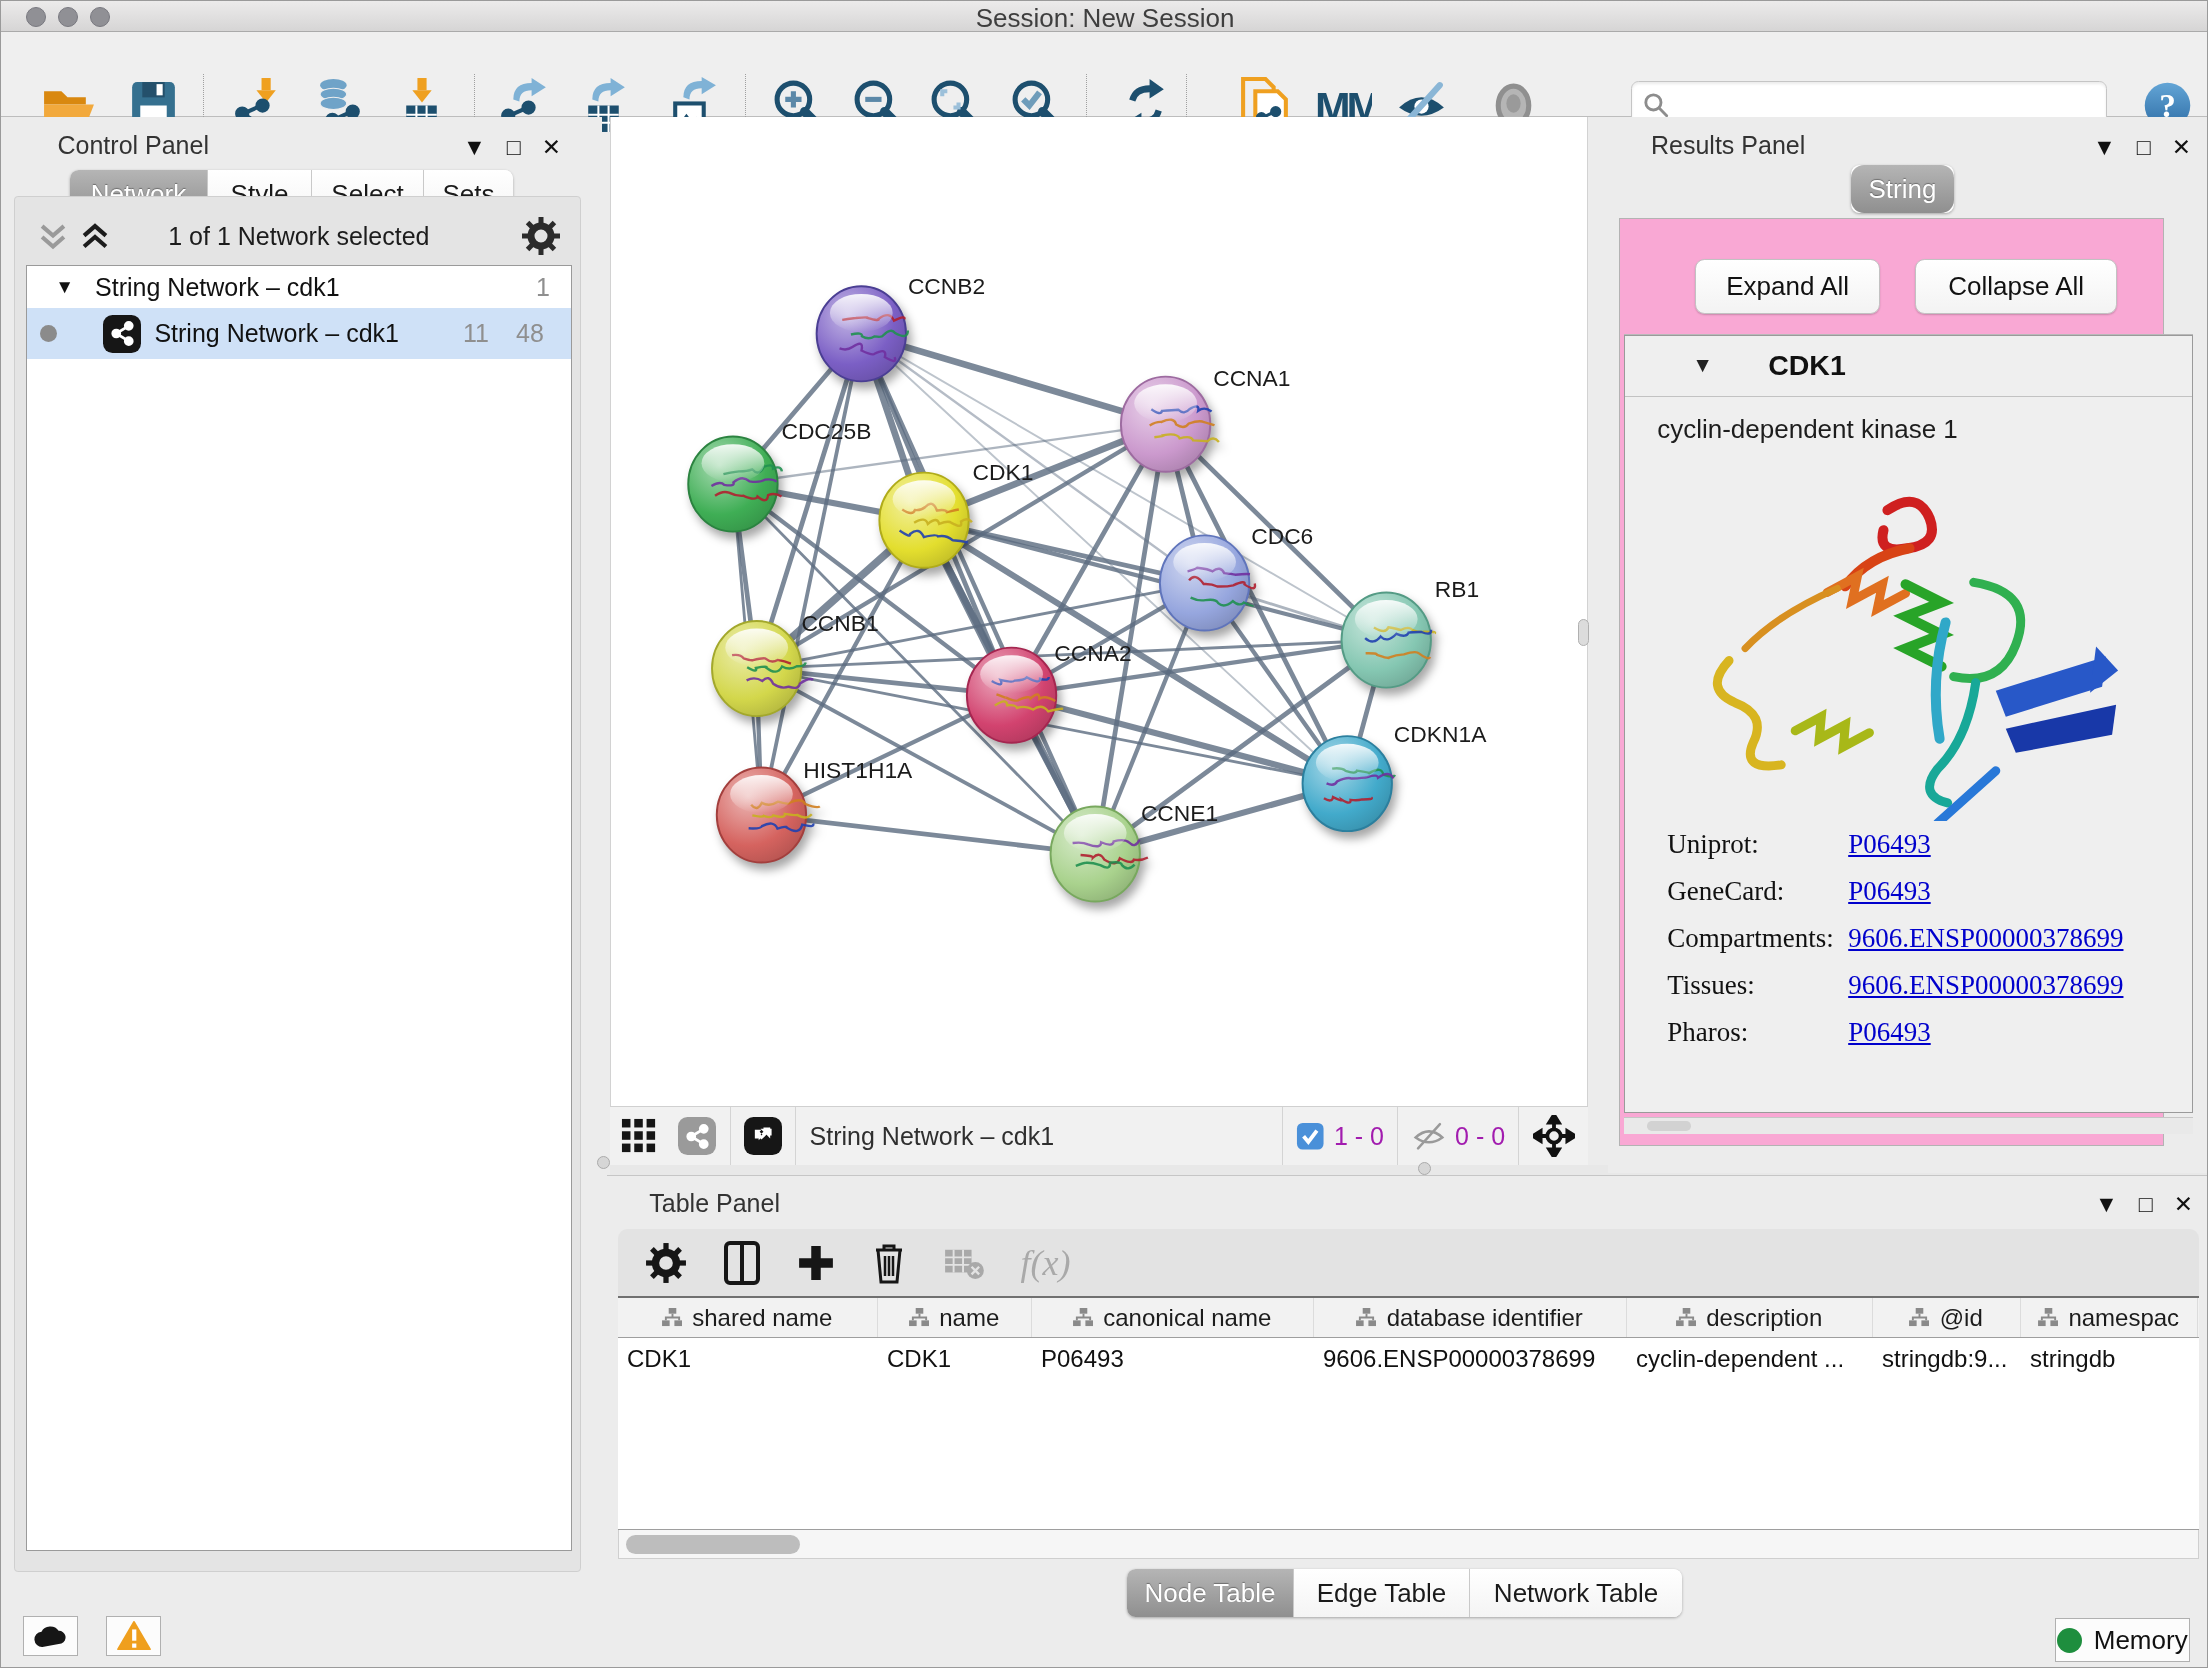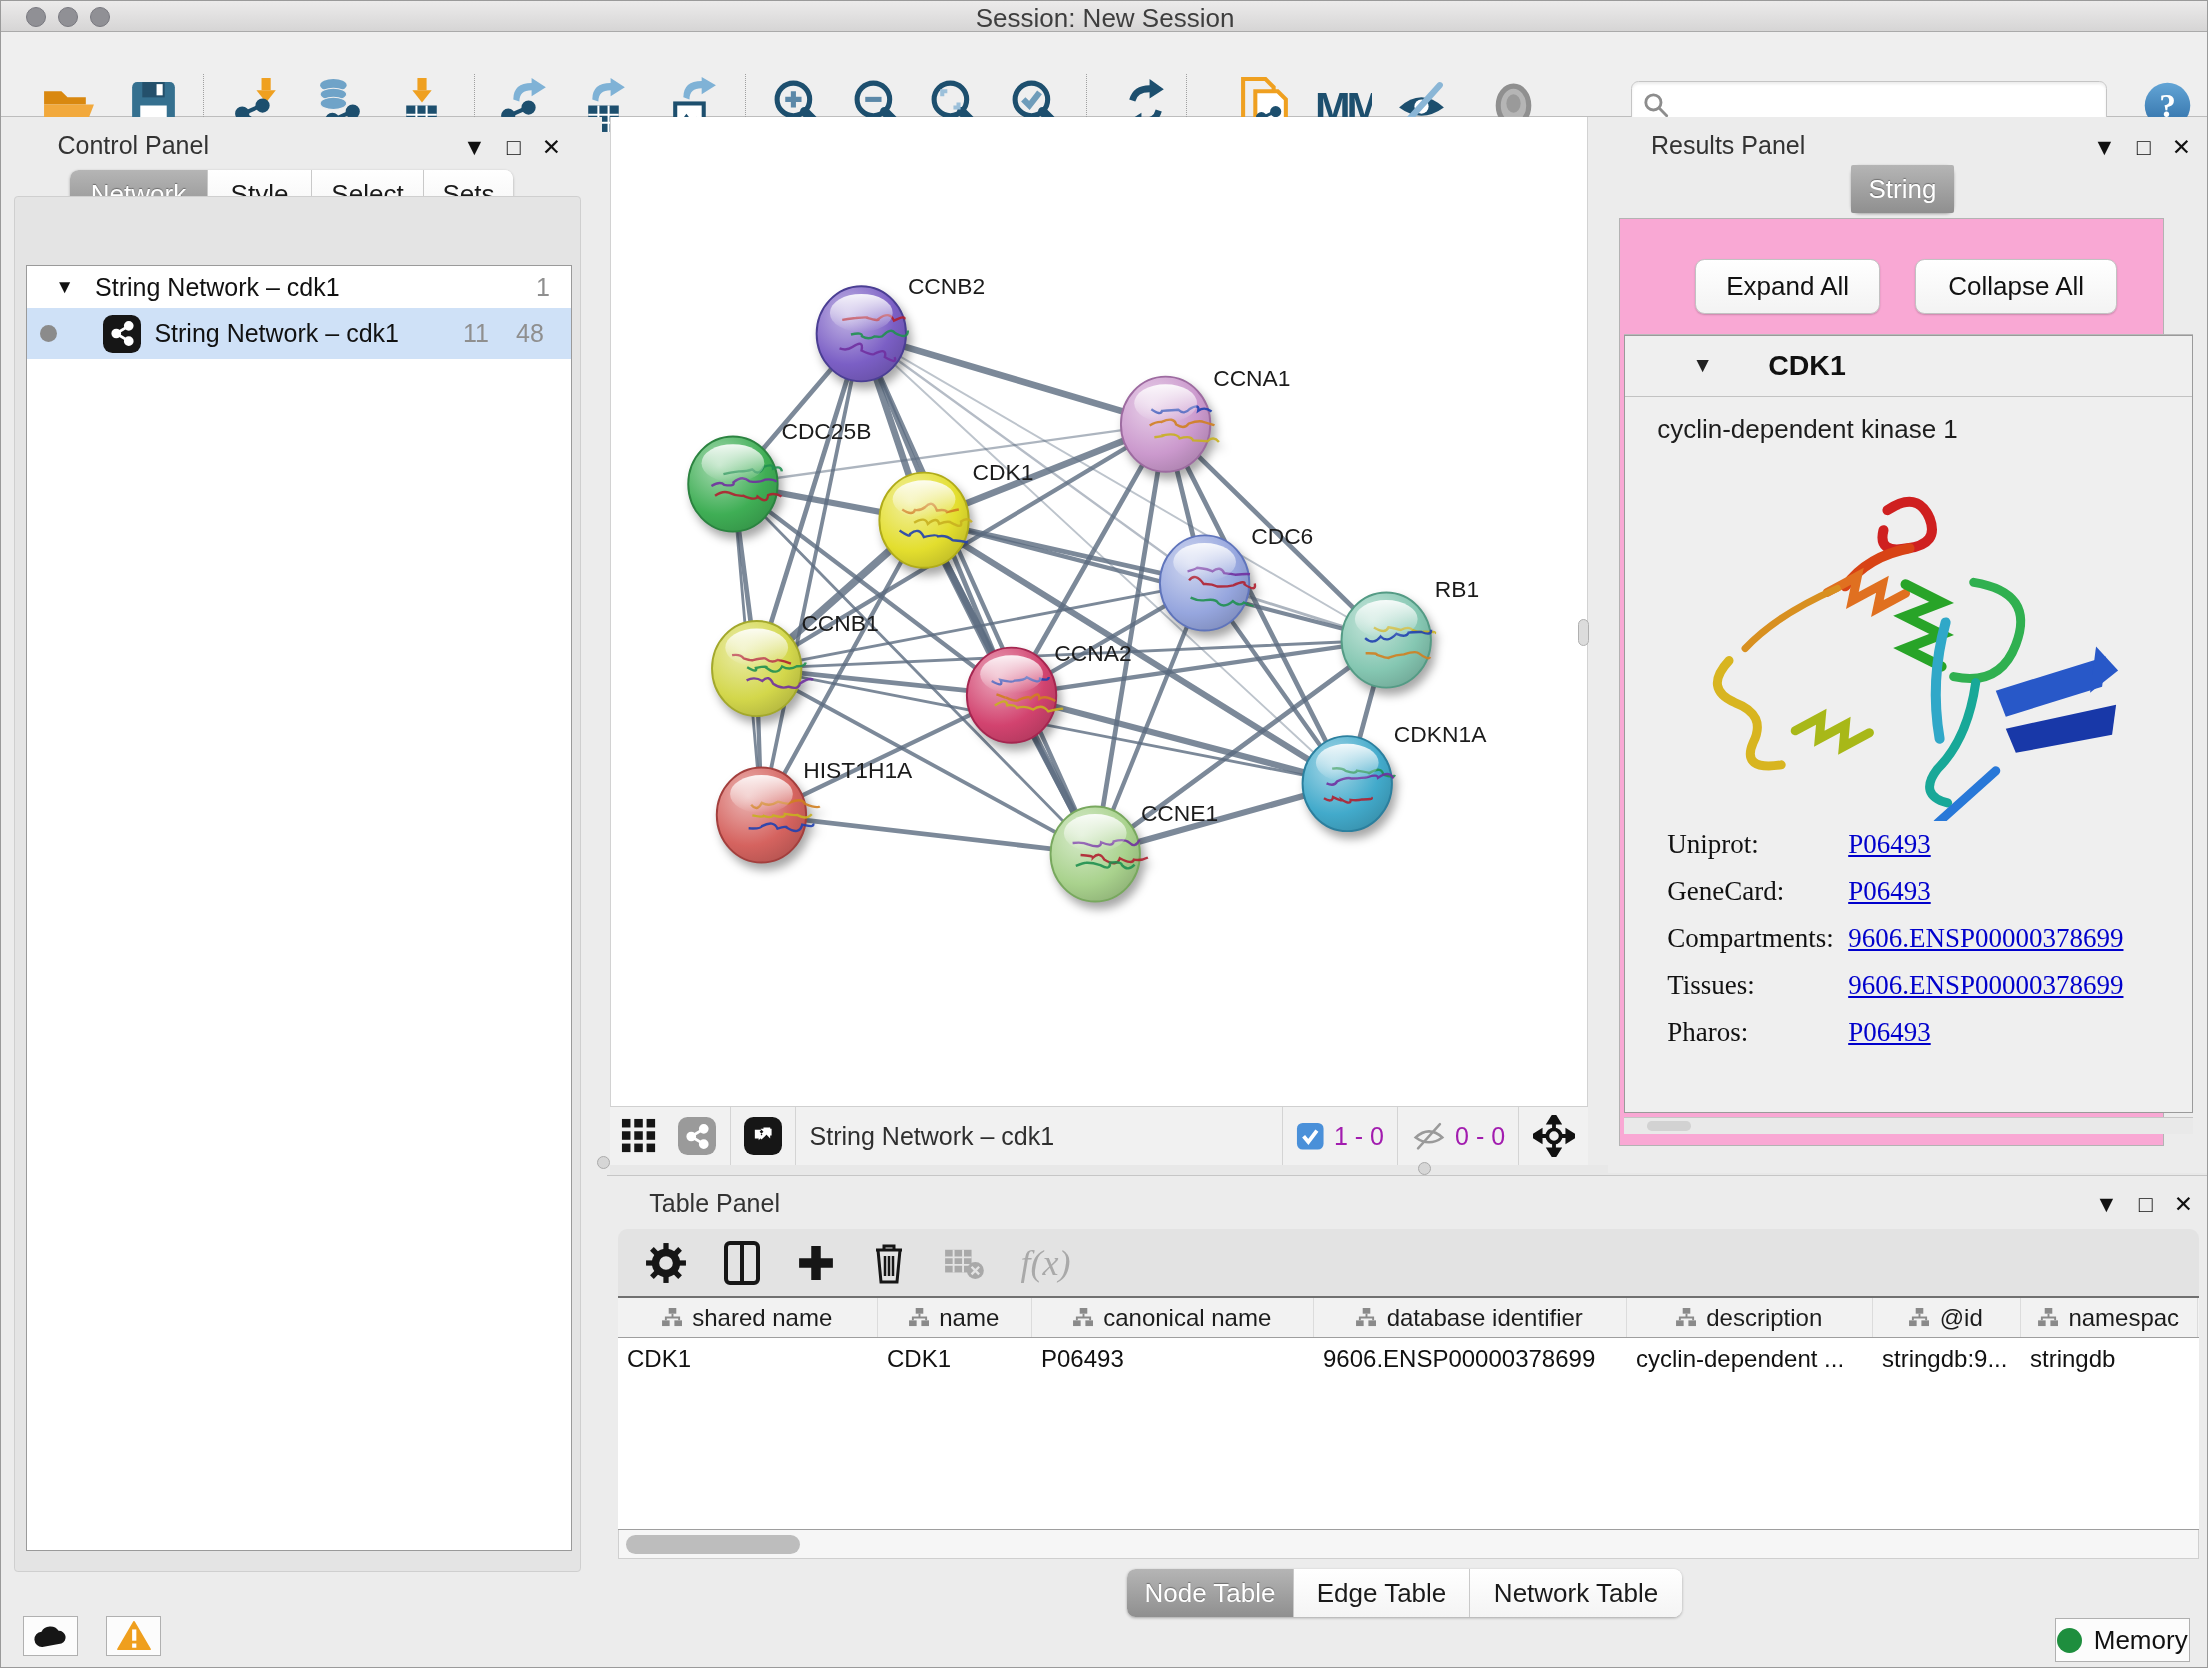--- a/index.html
+++ b/index.html
@@ -38,21 +38,21 @@
   .panel-btns span { cursor:default; }
 
   
   .seg-group { position:absolute; display:flex; height:48px;
     border-radius:8.6px; box-shadow:0 1px 2.9px rgba(0,0,0,.3); background:#fff; }
   .seg { display:flex; align-items:center; justify-content:center;
     font-size:26px; color:#1a1a1a; background:linear-gradient(#fff,#f4f4f4);
     border-right:1px solid #c9c9c9; }
   .seg:first-child { border-radius:8.6px 0 0 8.6px; }
   .seg:last-child  { border-radius:0 8.6px 8.6px 0; border-right:none; }
-  .seg.only { border-radius:2px; }
+  .seg.only { border-radius:13px; }
   .seg.active { background:linear-gradient(#b5b5b5,#8f8f8f); color:#fff;
     text-shadow:0 -1px 1px rgba(0,0,0,.35); }
 
   
   #control-panel { left:0; top:116px; width:601px; height:1489px; background:#ececec; }
   #cp-body { position:absolute; left:13.3px; top:79px; width:567px; height:1376px;
     background:#e4e4e4; border:1px solid #cfcfcf; border-radius:3.8px; }
   #cp-toolbar { position:absolute; left:7.6px; top:17px; width:552px; height:44px; }
   #cp-status { position:absolute; width:100%; text-align:center; top:7.6px;
     font-size:25px; color:#1c1c1c; }
@@ -285,20 +285,42 @@
       <span>□</span>
       <span style="font-weight:bold">✕</span>
     </div>
     <div class="seg-group" style="left:69px;top:53px">
       <div class="seg active" style="width:138px">Network</div>
       <div class="seg" style="width:104px">Style</div>
       <div class="seg" style="width:112px">Select</div>
       <div class="seg" style="width:89px">Sets</div>
     </div>
     <div id="cp-body">
+      <div id="cp-toolbar">
+        <svg class="abs" style="left:13.3px;top:7.6px" width="34" height="30" viewBox="0 0 24 22">
+          <path d="M4 3 L12 10 L20 3 M4 11 L12 18 L20 11" stroke="#9a9a9a" stroke-width="3" fill="none"></path>
+        </svg>
+        <svg class="abs" style="left:55px;top:7.6px" width="34" height="30" viewBox="0 0 24 22">
+          <path d="M4 10 L12 3 L20 10 M4 18 L12 11 L20 18" stroke="#1c1c1c" stroke-width="3" fill="none"></path>
+        </svg>
+        <div id="cp-status">1 of 1 Network selected</div>
+        <svg class="abs" style="left:498px;top:1.9px" width="40" height="40" viewBox="0 0 40 40">
+          <g fill="#2b2b2b">
+            <rect x="17.5" y="1" width="5" height="9"></rect>
+              <rect x="17.5" y="30" width="5" height="9"></rect>
+            <rect x="1" y="17.5" width="9" height="5"></rect>
+              <rect x="30" y="17.5" width="9" height="5"></rect>
+            <rect x="17.5" y="1" width="5" height="9" transform="rotate(45 20 20)"></rect>
+            <rect x="17.5" y="30" width="5" height="9" transform="rotate(45 20 20)"></rect>
+            <rect x="1" y="17.5" width="9" height="5" transform="rotate(45 20 20)"></rect>
+            <rect x="30" y="17.5" width="9" height="5" transform="rotate(45 20 20)"></rect>
+          </g>
+          <circle cx="20" cy="20" r="10" fill="none" stroke="#2b2b2b" stroke-width="7"></circle>
+        </svg>
+      </div>
       <div id="cp-tree">
         <div class="tree-row">
           <span style="margin-left:28.5px;font-size:19px">▼</span>
           <span style="margin-left:21px">String Network – cdk1</span>
           <span class="cnt" style="margin-left:auto;margin-right:21px">1</span>
         </div>
         <div class="tree-row selected" style="height:51px">
           <span style="margin-left:13.3px;width:17px;height:17px;border-radius:50%;background:#8b8b8b"></span>
           <span class="share-badge" style="margin-left:46px">
             <svg width="25" height="25" viewBox="0 0 36 36">

